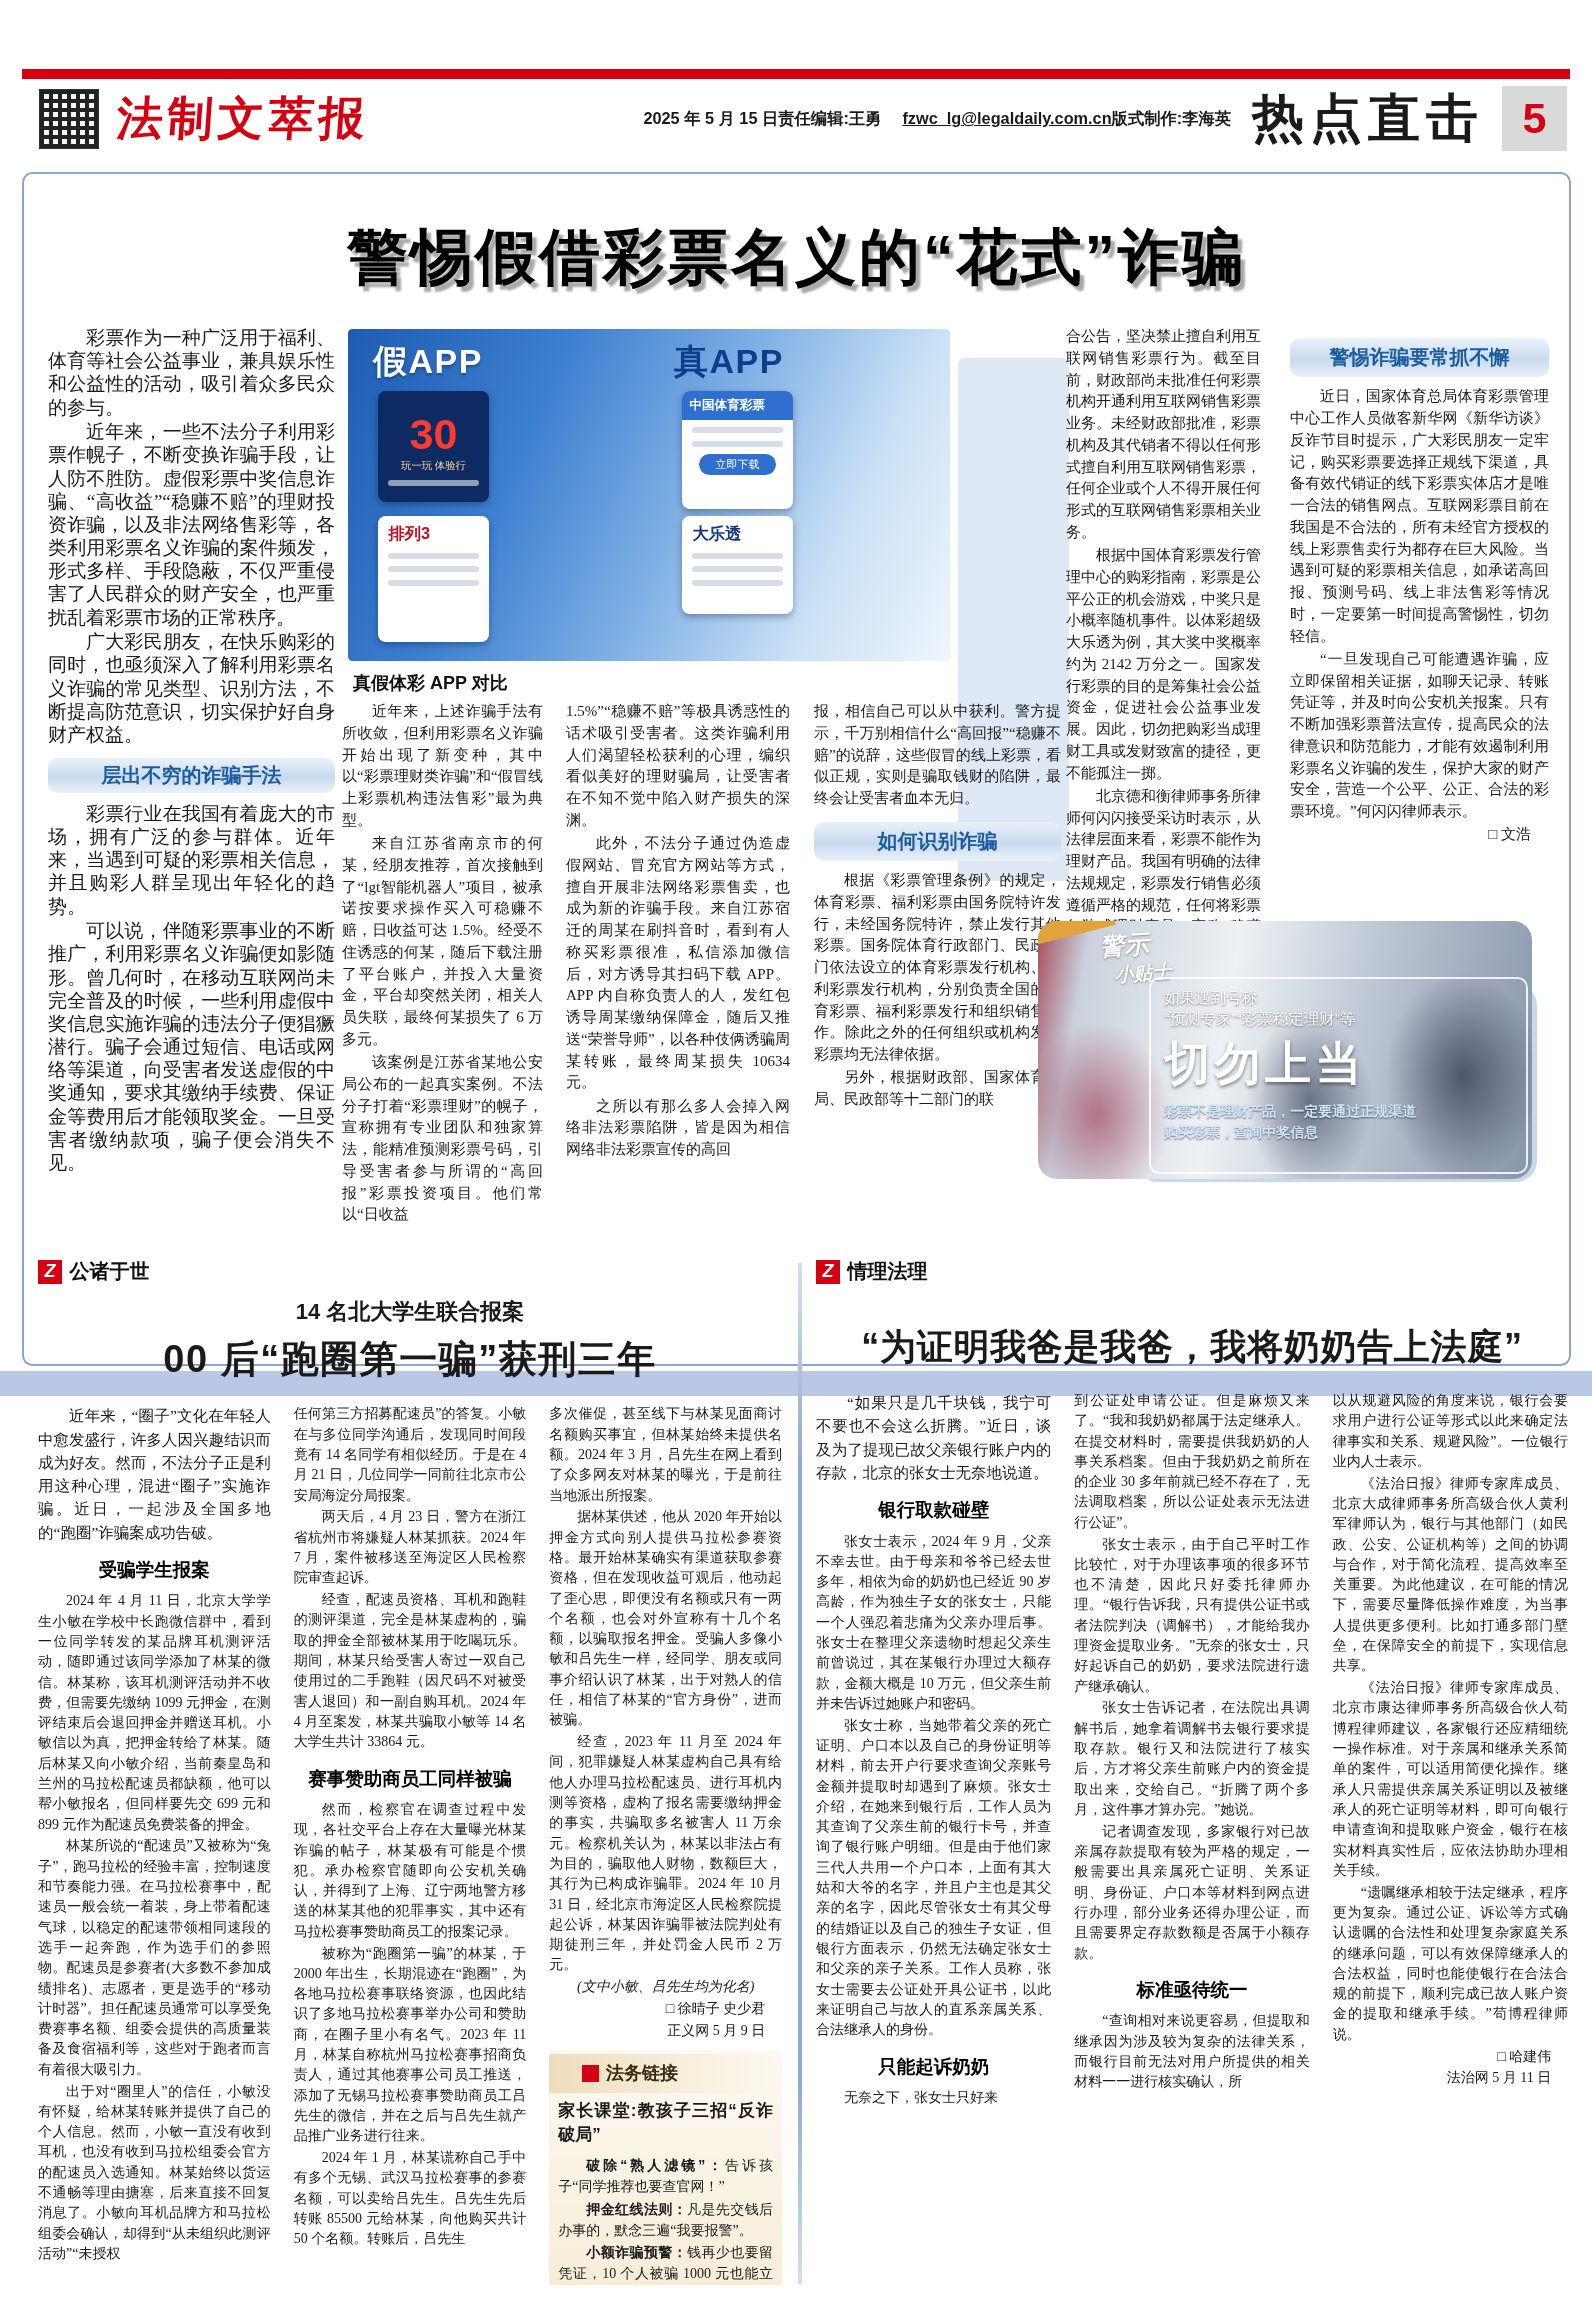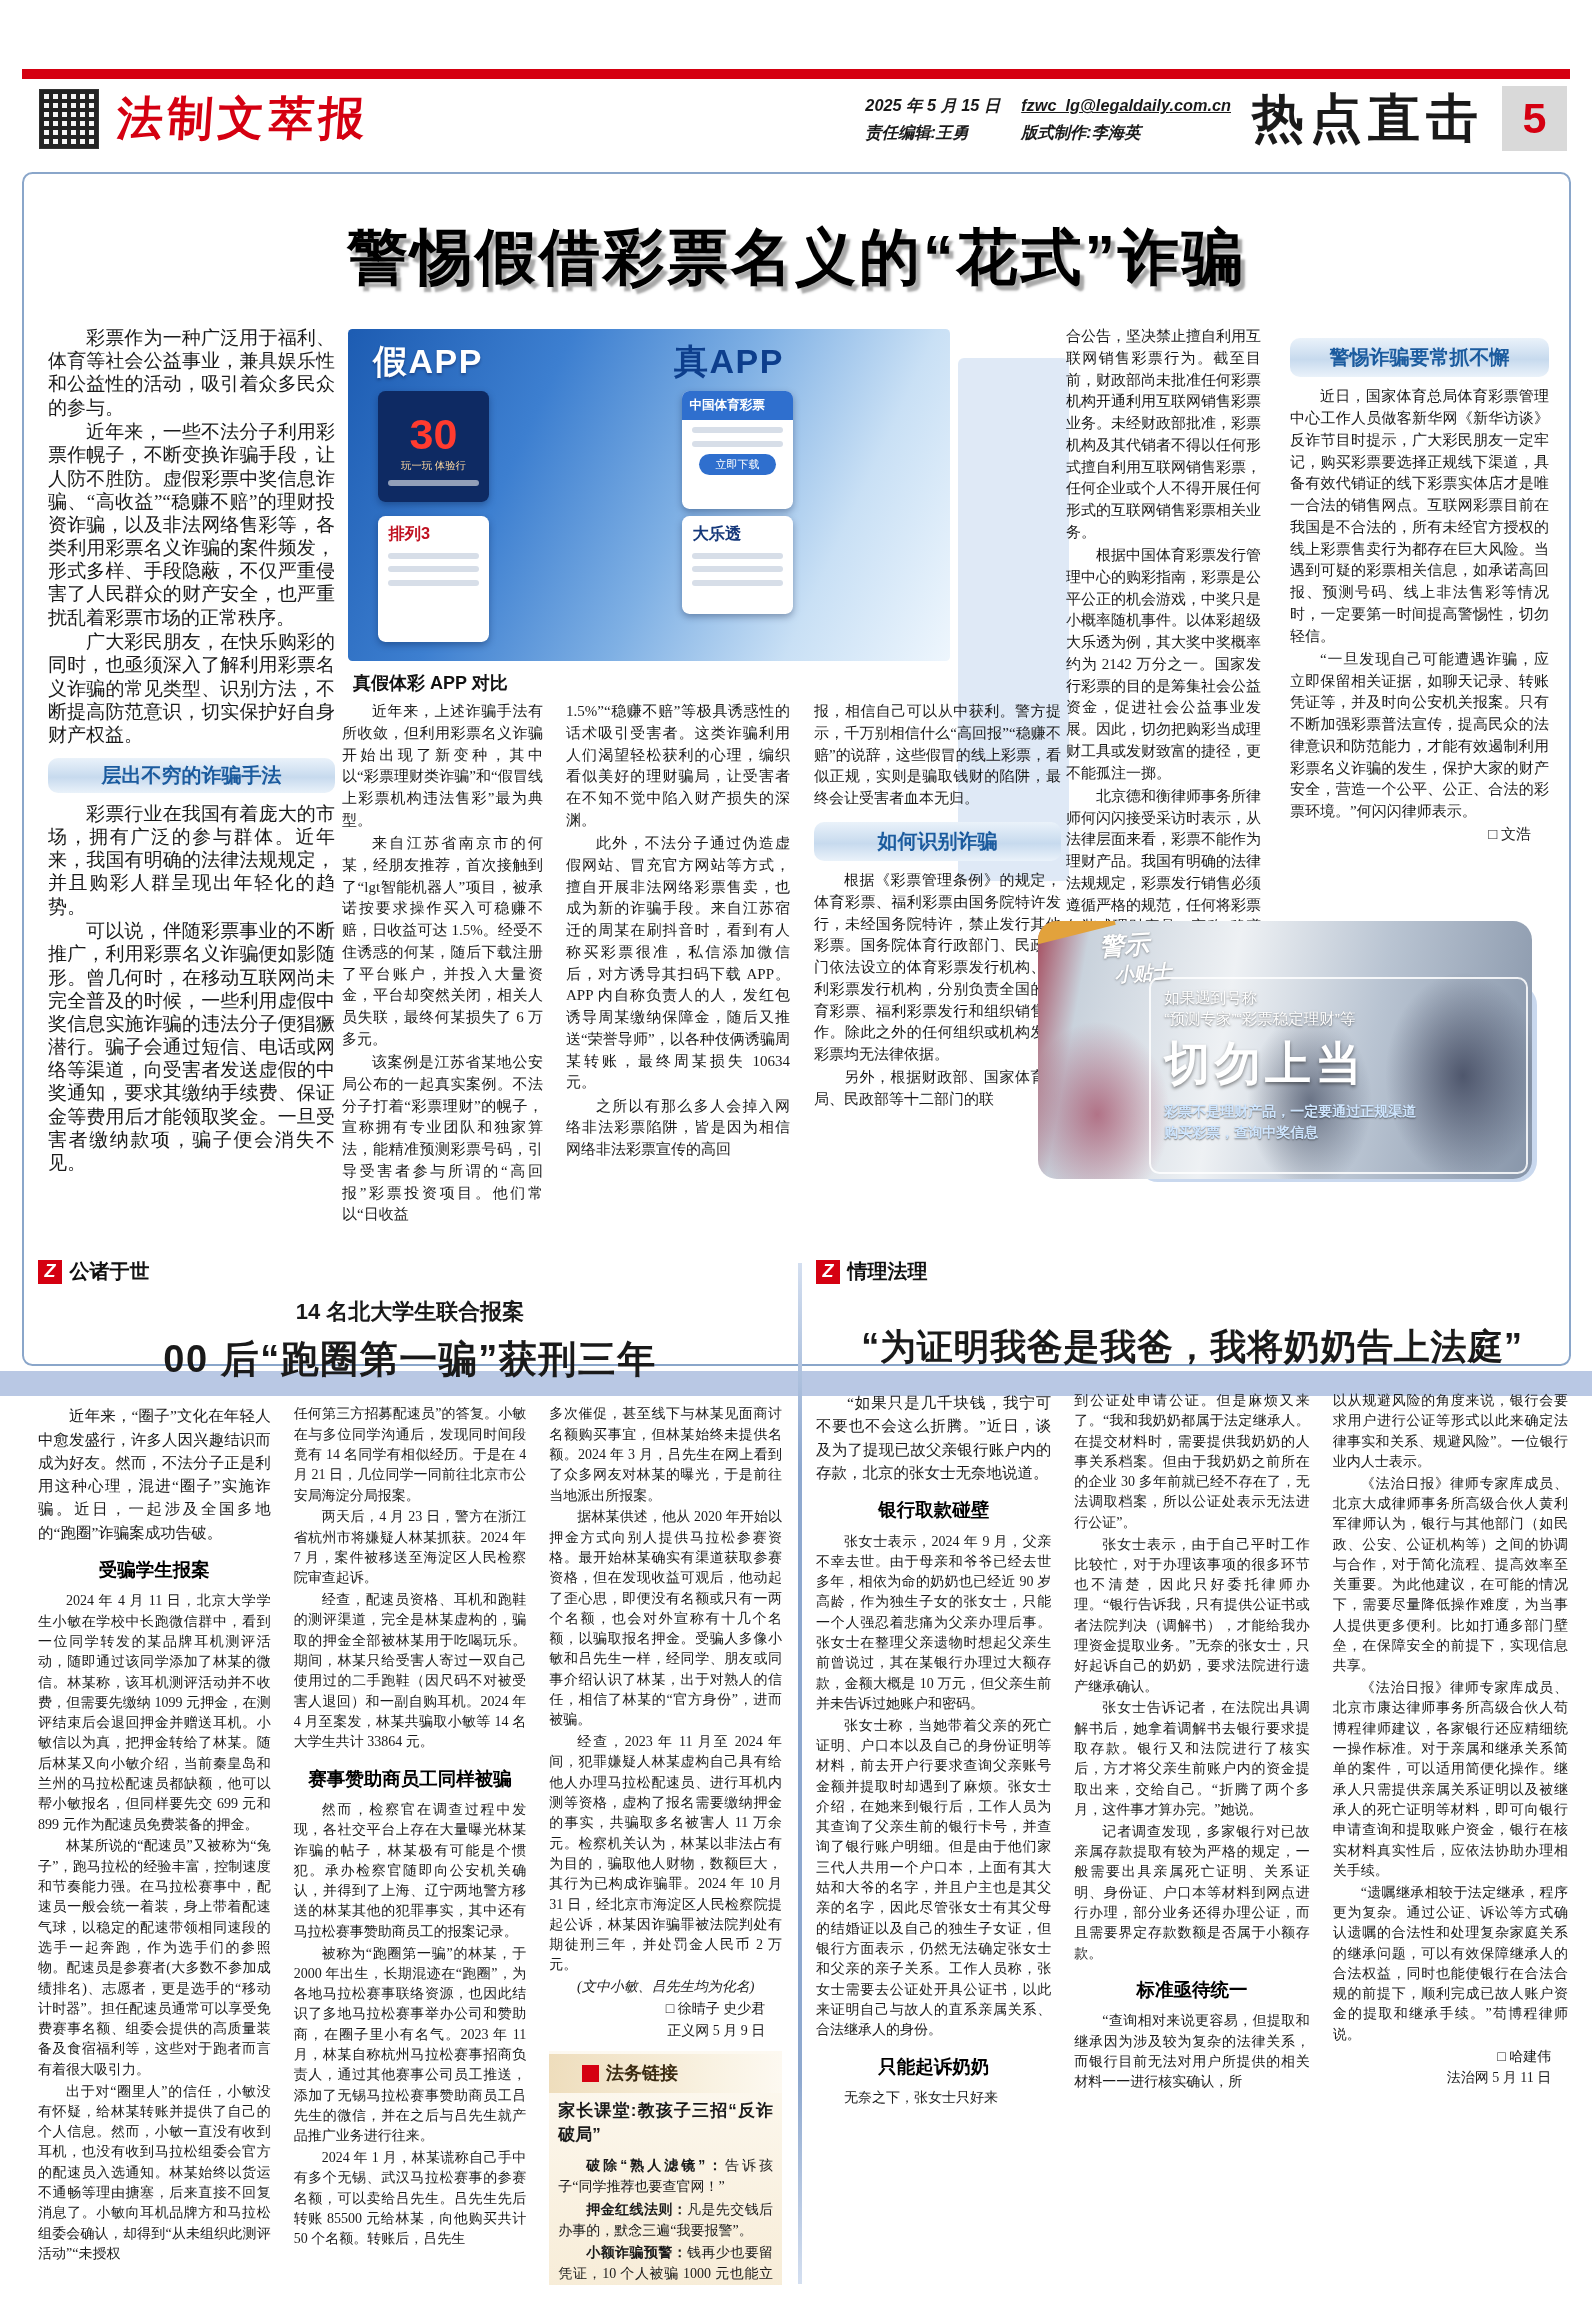--- a/index.html
+++ b/index.html
@@ -11,21 +11,21 @@
   .qr{width:58px;height:58px;margin-left:18px;flex:none;
       background:
         repeating-linear-gradient(0deg,#222 0 4.4px,transparent 4.4px 9px),
         repeating-linear-gradient(90deg,#222 0 4.4px,#f5f5f5 4.4px 9px);
       outline:1.5px solid #333;}
   .brand{font-family:"Liberation Serif",serif;font-weight:bold;color:#d50011;font-size:46px;
          margin-left:19px;letter-spacing:4.4px;transform:skewX(-4deg);flex:none;}
   .mast-spacer{flex:1;}
   .mast-meta{font-family:"Liberation Sans",sans-serif;font-size:16.3px;line-height:1.6;font-weight:bold;flex:none;margin-right:21px;}
   .mast-meta .email{text-decoration:underline;font-weight:bold;}
-  .mast-col{display:flex;flex-direction:column;font-style:italic;}
+  .mast-col{display:flex;flex-direction:row;}
   .section-title{font-family:"Liberation Sans",sans-serif;font-weight:bold;font-size:52px;letter-spacing:6px;flex:none;margin-right:15px;}
   .page-no{width:65px;height:65px;background:#d9d9d9;color:#d50011;font-family:"Liberation Sans",sans-serif;
            font-weight:bold;font-size:43px;display:flex;align-items:center;justify-content:center;flex:none;margin-right:3px;
            border-left:3px solid #fff;}
   
   .main-box{position:absolute;left:22px;top:172px;width:1545px;height:1190px;border:2.2px solid #8aa6ca;
             border-radius:10.4px;background:#fff;}
   .main-headline{position:absolute;left:0;top:43px;width:100%;text-align:center;
                  font-family:"Liberation Sans",sans-serif;font-weight:bold;font-size:61px;letter-spacing:3px;
                  color:#000;text-shadow:4.4px 5.2px 2.2px #a8a8a8;}
@@ -169,21 +169,21 @@
         </div>
       </div>
     </div>
     <div class="img-caption">真假体彩 APP 对比</div>
 
     <div class="mcol mcol-lead" style="left:24px;top:152px;width:287px;height:914px;">
         <div class="blk blk-lead">彩票作为一种广泛用于福利、体育等社会公益事业，兼具娱乐性和公益性的活动，吸引着众多民众的参与。</div>
         <div class="blk blk-lead">近年来，一些不法分子利用彩票作幌子，不断变换诈骗手段，让人防不胜防。虚假彩票中奖信息诈骗、“高收益”“稳赚不赔”的理财投资诈骗，以及非法网络售彩等，各类利用彩票名义诈骗的案件频发，形式多样、手段隐蔽，不仅严重侵害了人民群众的财产安全，也严重扰乱着彩票市场的正常秩序。</div>
         <div class="blk blk-lead">广大彩民朋友，在快乐购彩的同时，也亟须深入了解利用彩票名义诈骗的常见类型、识别方法，不断提高防范意识，切实保护好自身财产权益。</div>
         <div class="blk blk-h">层出不穷的诈骗手法</div>
-        <div class="blk blk-lead">彩票行业在我国有着庞大的市场，拥有广泛的参与群体。近年来，我国有明确的法律法规规定，并且购彩人群呈现出年轻化的趋势。</div>
+        <div class="blk blk-lead">彩票行业在我国有着庞大的市场，拥有广泛的参与群体。近年来，当遇到可疑的彩票相关信息，并且购彩人群呈现出年轻化的趋势。</div>
         <div class="blk blk-lead">可以说，伴随彩票事业的不断推广，利用彩票名义诈骗便如影随形。曾几何时，在移动互联网尚未完全普及的时候，一些利用虚假中奖信息实施诈骗的违法分子便猖獗潜行。骗子会通过短信、电话或网络等渠道，向受害者发送虚假的中奖通知，要求其缴纳手续费、保证金等费用后才能领取奖金。一旦受害者缴纳款项，骗子便会消失不见。</div>
       </div>
     <div class="mcol" style="left:318px;top:527px;width:201px;height:694px;">
         <div class="blk blk-p">近年来，上述诈骗手法有所收敛，但利用彩票名义诈骗开始出现了新变种，其中以“彩票理财类诈骗”和“假冒线上彩票机构违法售彩”最为典型。</div>
         <div class="blk blk-p">来自江苏省南京市的何某，经朋友推荐，首次接触到了“lgt智能机器人”项目，被承诺按要求操作买入可稳赚不赔，日收益可达 1.5%。经受不住诱惑的何某，随后下载注册了平台账户，并投入大量资金，平台却突然关闭，相关人员失联，最终何某损失了 6 万多元。</div>
         <div class="blk blk-p">该案例是江苏省某地公安局公布的一起真实案例。不法分子打着“彩票理财”的幌子，宣称拥有专业团队和独家算法，能精准预测彩票号码，引导受害者参与所谓的“高回报”彩票投资项目。他们常以“日收益</div>
       </div>
     <div class="mcol" style="left:542px;top:527px;width:224px;height:694px;">
         <div class="blk blk-pc">1.5%”“稳赚不赔”等极具诱惑性的话术吸引受害者。这类诈骗利用人们渴望轻松获利的心理，编织看似美好的理财骗局，让受害者在不知不觉中陷入财产损失的深渊。</div>
         <div class="blk blk-p">此外，不法分子通过伪造虚假网站、冒充官方网站等方式，擅自开展非法网络彩票售卖，也成为新的诈骗手段。来自江苏宿迁的周某在刷抖音时，看到有人称买彩票很准，私信添加微信后，对方诱导其扫码下载 APP。APP 内自称负责人的人，发红包诱导周某缴纳保障金，随后又推送“荣誉导师”，以各种伎俩诱骗周某转账，最终周某损失 10634 元。</div>

